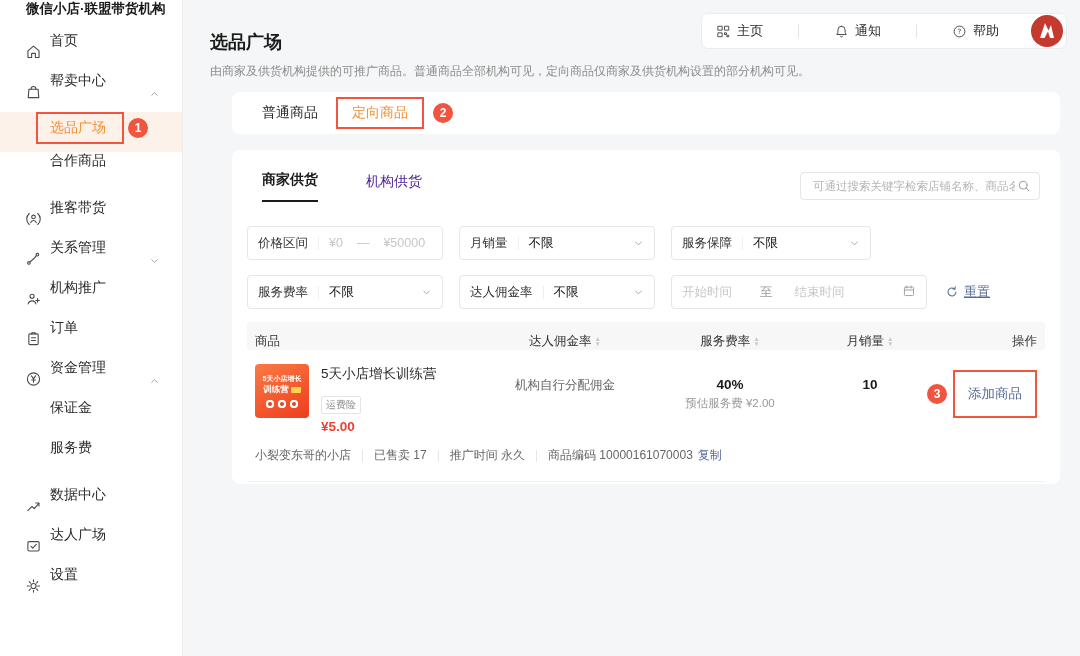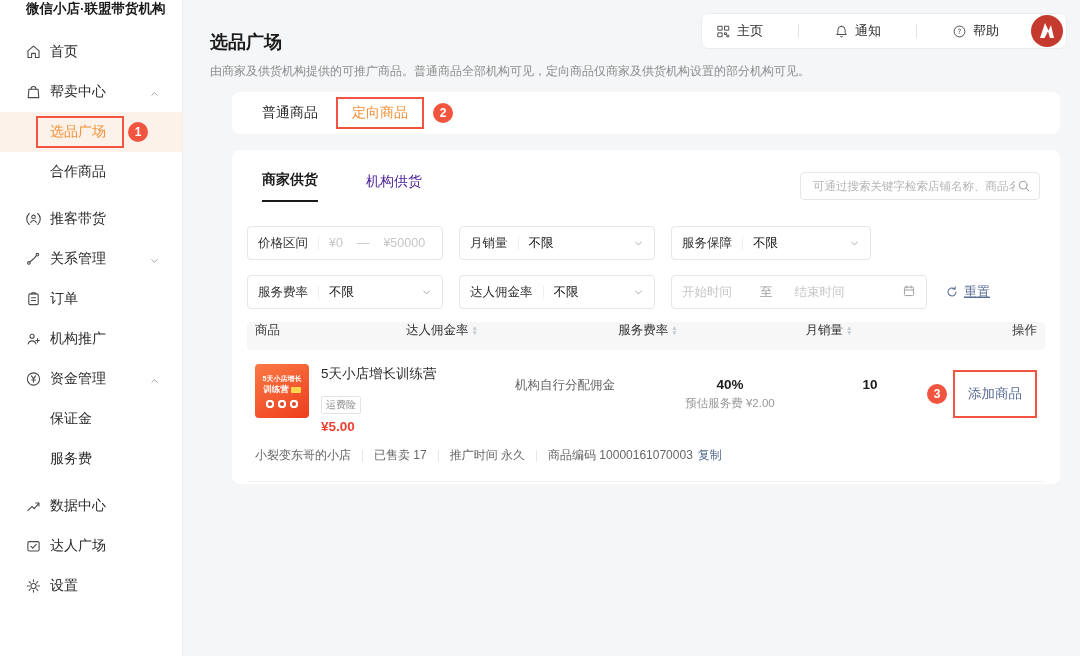--- a/index.html
+++ b/index.html
@@ -5,21 +5,21 @@
   html,body{margin:0;padding:0;background:#fff;}
   .app{position:relative;width:1080px;height:656px;overflow:hidden;
        font-family:"Liberation Sans","DejaVu Sans",sans-serif;
        background:#f5f6f7;color:#333;font-size:14px;}
   
   .sidebar{position:absolute;left:0;top:0;bottom:0;width:183px;background:#fff;
            border-right:1px solid #ededed;box-sizing:border-box;}
   .brand{padding-left:26px;font-size:13.5px;font-weight:bold;color:#1a1a1a;
          white-space:nowrap;margin-bottom:14px;letter-spacing:0;}
   .nav{list-style:none;margin:0;padding:0;}
-  .nav li{position:relative;height:40px;display:flex;align-items:center;
+  .nav li{position:relative;height:40px;display:flex;align-items:flex-start;
           font-size:14px;color:#2b2b2b;cursor:pointer;}
   .nav .nicon{position:absolute;left:25px;top:50%;transform:translateY(-50%);
               width:17px;height:17px;display:flex;align-items:center;justify-content:center;}
   .nav .nlabel{padding-left:50px;}
   .nav li.child .nlabel{padding-left:50px;}
   .nav .chev{position:absolute;right:22px;top:50%;transform:translateY(-50%);width:11px;height:11px;}
   .spacer6{height:7px;}
   li.active-item{background:#fdf2e9;}
   .anno-wrap{display:inline-flex;align-items:center;margin-left:36px;}
   .anno-box-side{border:2px solid #f1543f;padding:5px 16px 5px 12px;color:#f29036;}
@@ -72,22 +72,22 @@
   .fbox .fchev{margin-left:auto;width:11px;height:11px;}
   .w196{width:196px;} .w200{width:200px;} .w256{width:256px;}
   .price-range{flex:1;display:flex;align-items:center;gap:14px;color:#c6c6c6;}
   .datebox .fph{flex:0 0 auto;}
   .datebox .dto{color:#9a9a9a;margin:0 22px 0 28px;}
   .datebox .cal{margin-left:auto;}
   .reset-link{display:flex;align-items:center;gap:5px;color:#576b95;font-size:13px;cursor:pointer;margin-left:2px;}
   .reset-link .rtxt{text-decoration:underline;}
   
   .ptable{margin:13px 15px 0 15px;}
-  .thead{display:flex;align-items:flex-start;height:28px;background:#f7f7f7;border-radius:2px;
-         font-size:12.5px;color:#333;gap:41px;}
+  .thead{display:flex;align-items:flex-end;height:28px;background:#f7f7f7;border-radius:2px;
+         font-size:12.5px;color:#333;}
   .trow{display:flex;align-items:flex-start;padding-top:14px;}
   .col-product{flex:1;display:flex;padding-left:8px;box-sizing:border-box;}
   .col-commission{width:150px;text-align:center;}
   .col-fee{width:180px;text-align:center;}
   .col-sales{width:100px;text-align:center;}
   .col-action{width:125px;text-align:right;padding-right:8px;box-sizing:border-box;}
   .sortcarets{display:inline-flex;flex-direction:column;vertical-align:middle;margin-left:3px;line-height:4.5px;}
   .sortcarets span{font-size:6.5px;color:#c4c9d4;}
   .thumb{width:54px;height:54px;border-radius:4px;background:linear-gradient(150deg,#fa7a44,#ee3d1e);
          flex:0 0 auto;display:flex;flex-direction:column;align-items:center;justify-content:center;
@@ -186,37 +186,37 @@
         <span class="chev">
           <svg class="chevstroke" width="11" height="11" viewBox="0 0 20 20">
               <path d="M5 7.5 L10 12.5 L15 7.5"></path>
             </svg>
         </span>
       </li>
 
       <li>
         <span class="nicon">
           <svg class="stroke" width="17" height="17" viewBox="0 0 20 20">
+              <circle cx="8.3" cy="6.8" r="2.4"></circle>
+              <path d="M3.8 15.8 a4.6 4.6 0 0 1 9 0"></path>
+              <path d="M14.8 9.6 v4.2 M12.7 11.7 h4.2"></path>
+            </svg>
+        </span>
+        <span class="nlabel">机构推广</span>
+      </li>
+
+      <li>
+        <span class="nicon">
+          <svg class="stroke" width="17" height="17" viewBox="0 0 20 20">
               <rect x="4.5" y="4" width="11" height="12.6" rx="1.4"></rect>
               <path d="M8 4 V2.7 h4 V4"></path>
               <path d="M7.6 8.6 h4.8 M7.6 11.8 h4.8"></path>
             </svg>
         </span>
         <span class="nlabel">订单</span>
-      </li>
-
-      <li>
-        <span class="nicon">
-          <svg class="stroke" width="17" height="17" viewBox="0 0 20 20">
-              <circle cx="8.3" cy="6.8" r="2.4"></circle>
-              <path d="M3.8 15.8 a4.6 4.6 0 0 1 9 0"></path>
-              <path d="M14.8 9.6 v4.2 M12.7 11.7 h4.2"></path>
-            </svg>
-        </span>
-        <span class="nlabel">机构推广</span>
       </li>
 
       <li>
         <span class="nicon">
           <svg class="stroke" width="17" height="17" viewBox="0 0 20 20">
               <circle cx="10" cy="10" r="7.2"></circle>
               <path d="M7.6 6.4 L10 9.8 L12.4 6.4 M10 9.8 V13.8 M7.9 11.2 h4.2"></path>
             </svg>
         </span>
         <span class="nlabel">资金管理</span>

